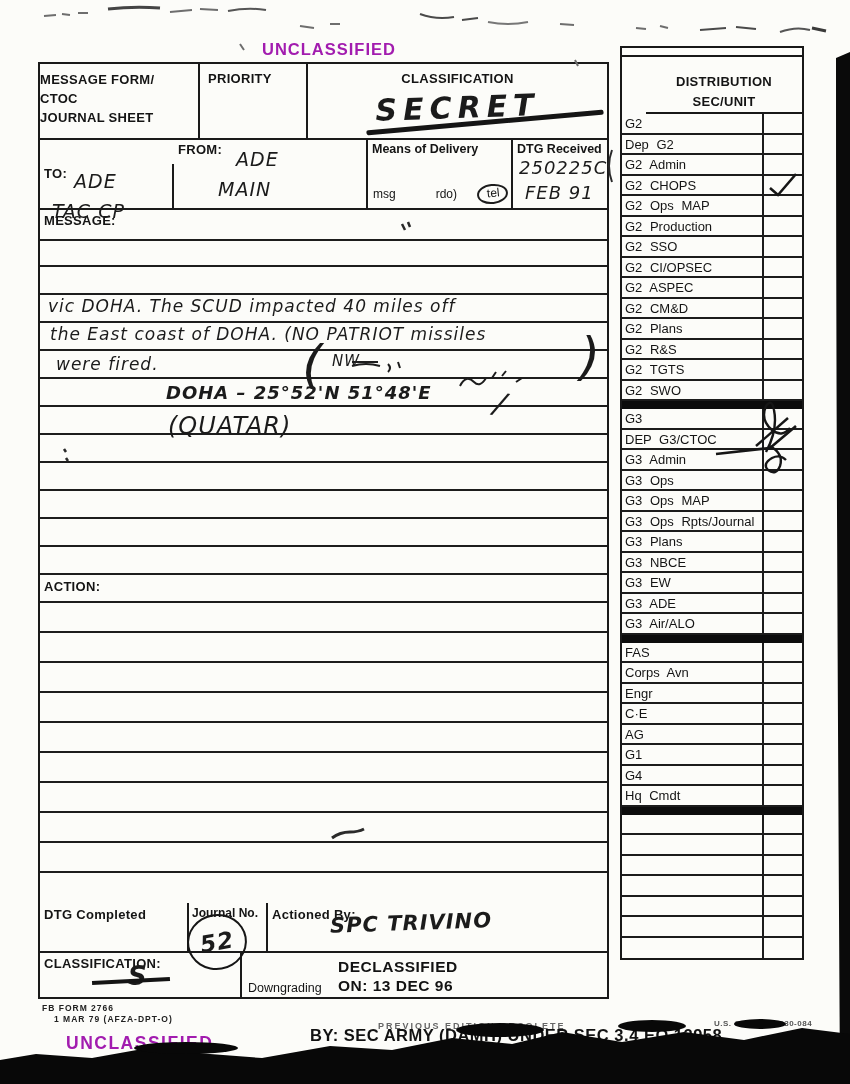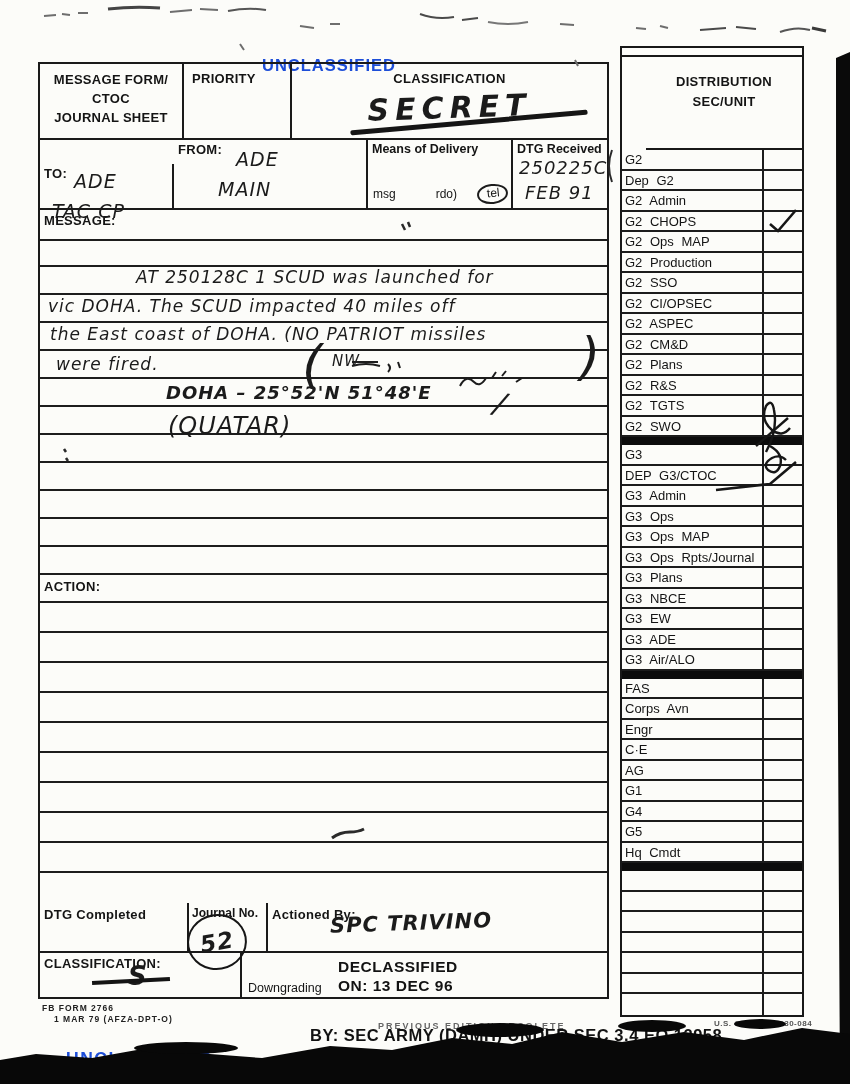--- a/index.html
+++ b/index.html
@@ -4,39 +4,39 @@
 <style>
   html,body{margin:0;padding:0;}
   body{
     width:850px;height:1084px;position:relative;overflow:hidden;
     background:#fcfcf9;color:#141414;
     font-family:"Liberation Sans",sans-serif;
     -webkit-font-smoothing:antialiased;
   }
   .abs{position:absolute;}
   .b{font-weight:700;}
-  .ink{color:#1d4ed8;margin-top:16px;}
+  .ink{color:#a21caf;}
   
   .hand{
     font-family:"DejaVu Sans",sans-serif;font-style:italic;color:#1b1b1b;
     letter-spacing:1px;white-space:nowrap;
   }
   
   #mainform{
     position:absolute;left:38px;top:62px;width:567px;
     border:2px solid #1a1a1a;background:transparent;box-sizing:content-box;
   }
   .row{display:flex;box-sizing:border-box;}
   .cell{box-sizing:border-box;position:relative;}
   .br{border-right:2px solid #1a1a1a;}
   .bt{border-top:2px solid #1a1a1a;}
   .lbl{font-size:13px;font-weight:700;letter-spacing:.3px;}
   .lbl-sm{font-size:12.5px;font-weight:700;}
   #hdr-row{height:74px;}
-  #hdr-title{width:144px;text-align:center;padding-top:7px;line-height:1.45;}
+  #hdr-title{width:160px;text-align:left;padding-top:7px;line-height:1.45;}
   #hdr-priority{width:108px;padding:7px 0 0 8px;}
   #hdr-class{flex:1;text-align:center;padding-top:7px;}
   #secret-txt{position:absolute;left:0;right:0;top:26px;text-align:center;font-size:30px;letter-spacing:6px;transform:rotate(-2deg);}
   #secret-strike{position:absolute;left:58px;top:56px;width:238px;height:5px;background:#151515;transform:rotate(-5deg);border-radius:2px;}
   #addr-row{height:70px;}
   .cell-to{width:134px;margin-top:24px;}
   .cell-from{width:194px;}
   .cell-mod{width:145px;}
   .cell-dtg{flex:1;}
   .corner-lbl{position:absolute;top:2px;left:4px;}
@@ -67,21 +67,21 @@
   #downgrading-lbl{position:absolute;left:6px;bottom:2px;font-size:12.5px;}
   .stamp{font-weight:700;color:#121212;letter-spacing:.5px;}
   #declass-1{position:absolute;left:96px;top:5px;font-size:15.5px;}
   #declass-2{position:absolute;left:96px;top:24px;font-size:15.5px;}
   
   #dist{
     position:absolute;left:620px;top:46px;width:180px;
     border:2px solid #181818;box-sizing:content-box;background:transparent;
   }
   #dist-topstrip{height:7px;border-bottom:2px solid #181818;}
-  #dist-hdr{height:93px;text-align:center;padding-top:15px;line-height:1.5;border-bottom:2px solid #181818;box-sizing:border-box;margin-left:24px;}
+  #dist-hdr{height:57px;text-align:center;padding-top:15px;line-height:1.5;border-bottom:2px solid #181818;box-sizing:border-box;margin-left:24px;}
   .drow{display:flex;height:20.5px;border-bottom:2px solid #1c1c1c;box-sizing:border-box;}
   .drow:last-child{border-bottom:0;}
   .dlabel{flex:1;font-size:13px;padding:2px 0 0 3px;white-space:nowrap;word-spacing:4px;overflow:visible;}
   .dcheck{width:40px;border-left:2px solid #1c1c1c;position:relative;box-sizing:border-box;}
   .ddivider{height:8px;background:#0c0c0c;}
   .dcheck svg{position:absolute;left:0;top:-6px;overflow:visible;}
   .dcheck.sweep svg{left:-56px;}
   
   #top-unclass{left:262px;top:40px;font-size:16.5px;letter-spacing:1px;}
   #bottom-unclass{left:66px;top:1033px;font-size:17.5px;letter-spacing:1.5px;}
@@ -198,21 +198,20 @@
       <div id="class-s-strike"></div>
     </div>
     <div class="cell cell-downg">
       <span id="downgrading-lbl">Downgrading</span>
       <span class="stamp" id="declass-1">DECLASSIFIED</span>
       <span class="stamp" id="declass-2">ON: 13 DEC 96</span>
     </div>
   </div>
 
   <div id="msg-overlay">
-    <span class="hand mline" style="left:96px;top:203px;">AT 250128C  1 SCUD was launched for</span>
     <span class="hand mline" style="left:8px;top:232px;">vic DOHA.  The SCUD impacted 40 miles off</span>
     <span class="hand mline" style="left:10px;top:260px;">the East coast of DOHA. (NO PATRIOT missiles</span>
     <span class="hand mline" style="left:16px;top:290px;">were fired.</span>
     <span class="hand mline" id="paren-open" style="left:262px;top:270px;">(</span>
     <span class="hand mline" style="left:292px;top:288px;font-size:15px;">NW</span>
     <span class="hand mline" id="paren-close" style="left:540px;top:262px;">)</span>
     <span class="hand mline" style="left:455px;top:322px;font-size:30px;transform:rotate(14deg);">/</span>
     <span class="hand mline" style="left:126px;top:318px;font-size:18px;font-weight:bold;">DOHA – 25°52'N  51°48'E</span>
     <span class="hand mline" style="left:128px;top:348px;font-size:24px;">(QUATAR)</span>
   </div>
@@ -354,24 +353,20 @@
       <div class="drow">
         <div class="dlabel">AG</div>
         <div class="dcheck"></div>
       </div>
       <div class="drow">
         <div class="dlabel">G1</div>
         <div class="dcheck"></div>
       </div>
       <div class="drow">
         <div class="dlabel">G4</div>
-        <div class="dcheck"></div>
-      </div>
-      <div class="drow">
-        <div class="dlabel">G5</div>
         <div class="dcheck"></div>
       </div>
       <div class="drow">
         <div class="dlabel">Hq Cmdt</div>
         <div class="dcheck"></div>
       </div>
       <div class="ddivider"></div>
       <div class="drow">
         <div class="dlabel"></div>
         <div class="dcheck"></div>

